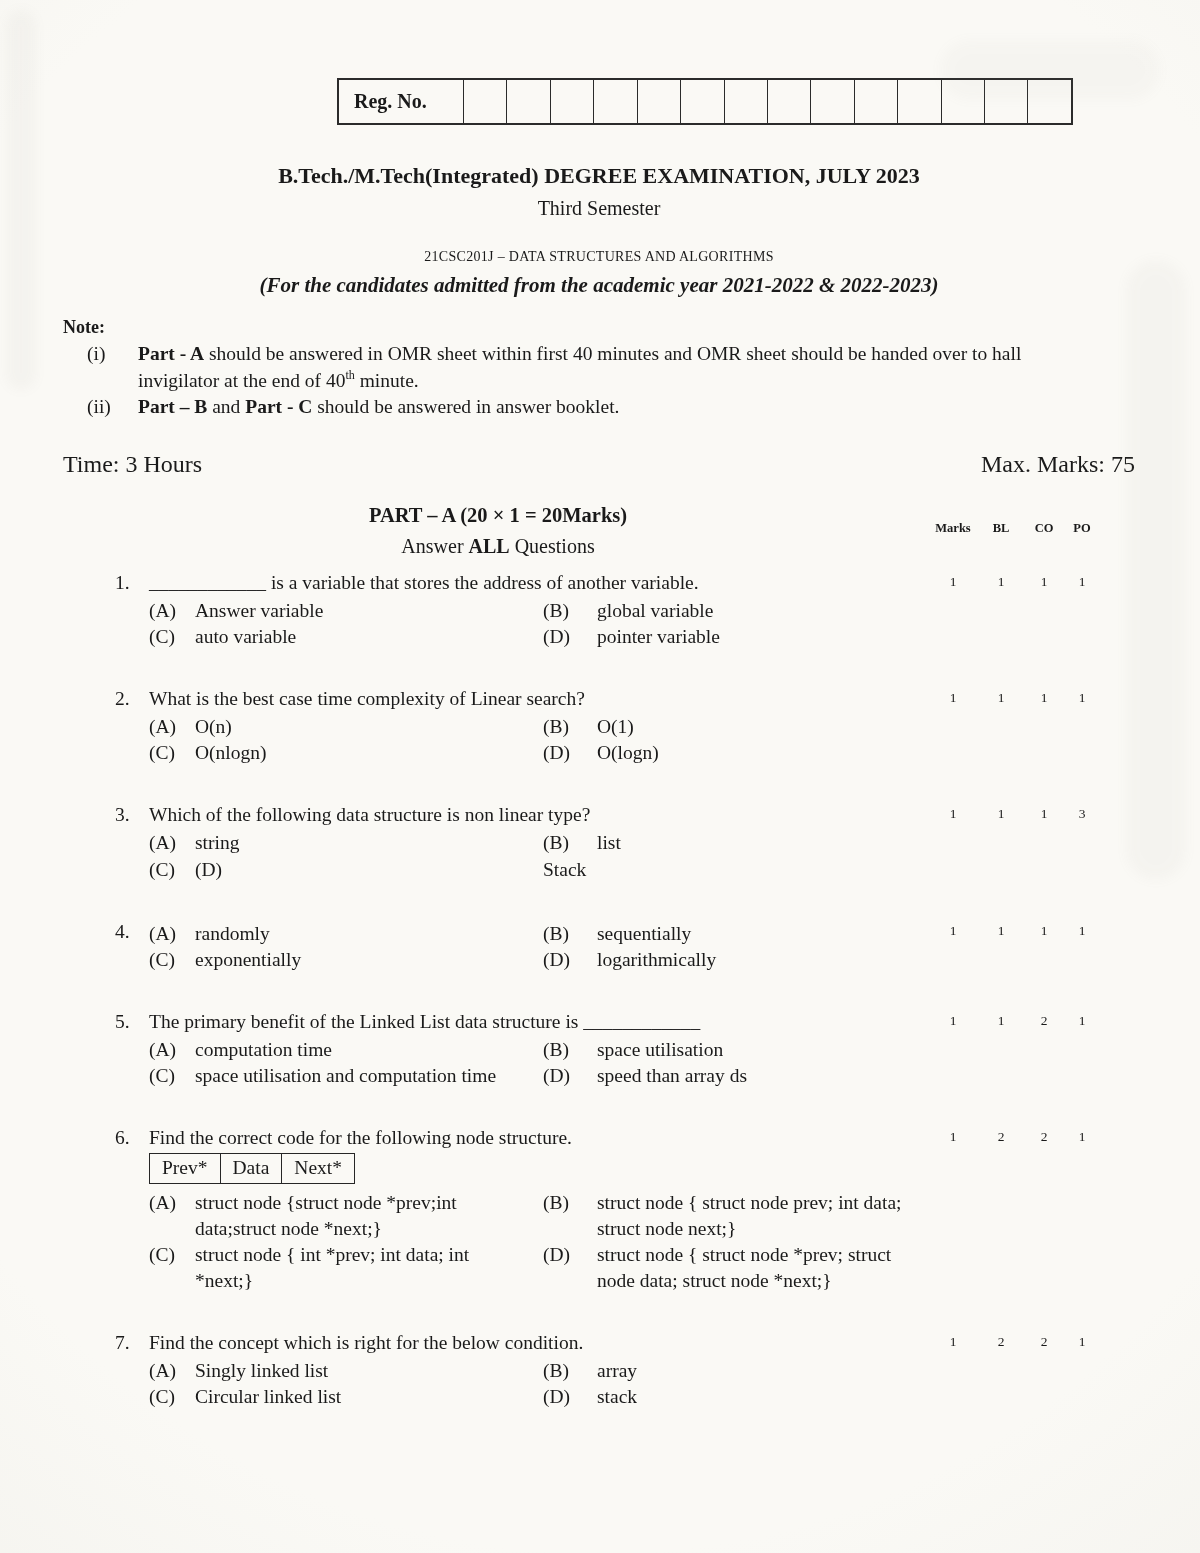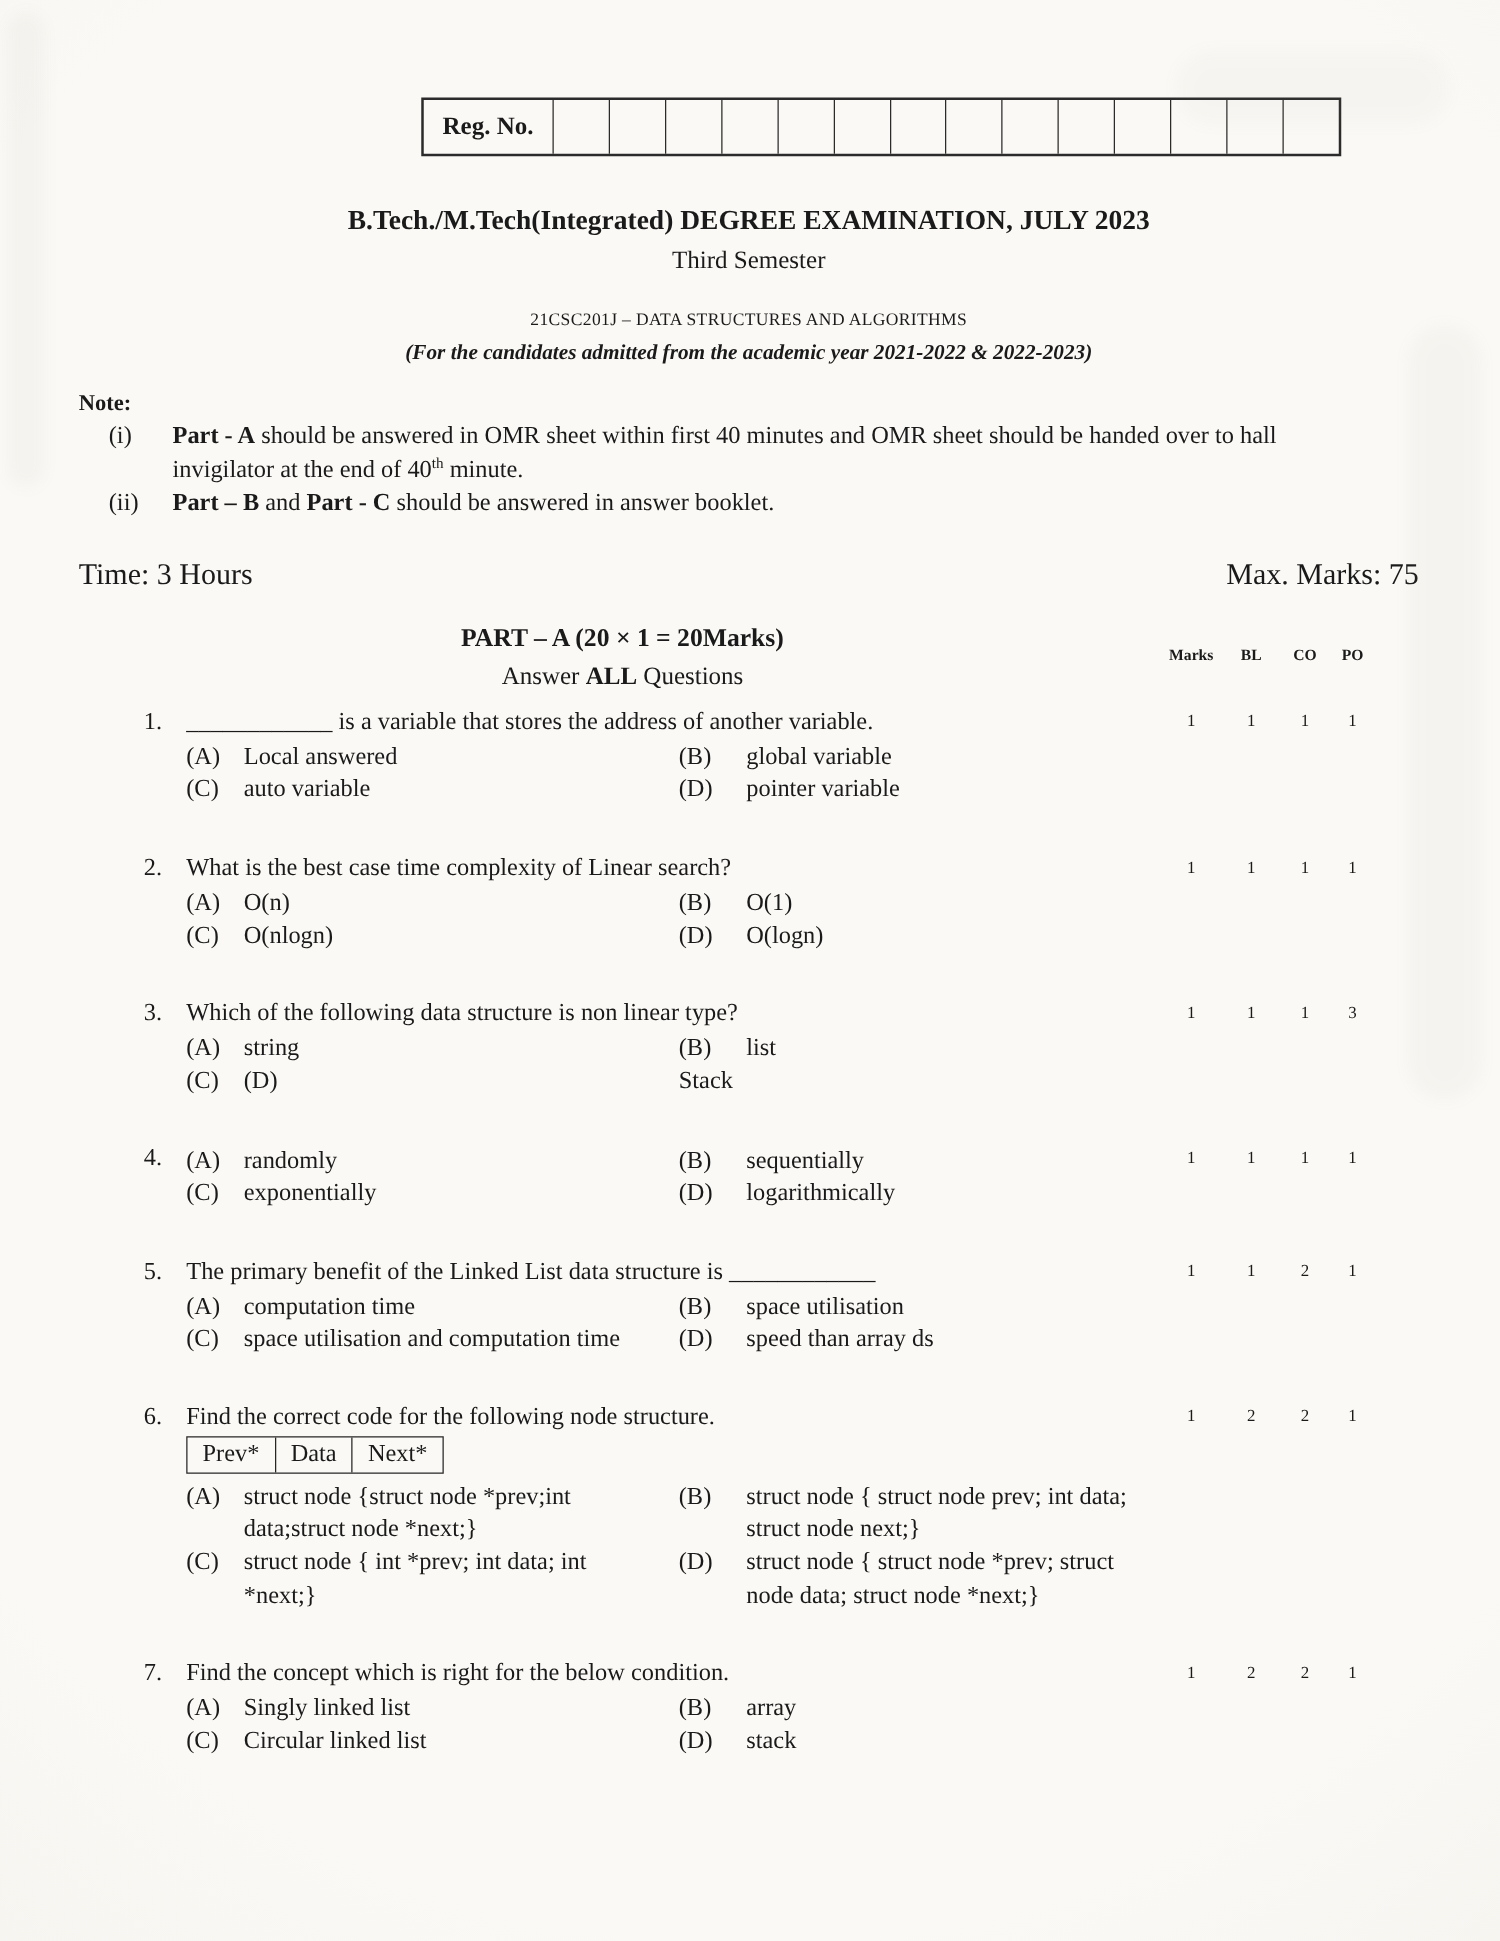--- a/index.html
+++ b/index.html
@@ -29,35 +29,35 @@
   
   .regbox {
     display: flex;
     width: 736px; height: 47px;
     margin-left: 274px;
     margin-bottom: 36px;
     border: 2px solid #2b2b2b;
     background: transparent;
   }
   .reg-label {
-    width: 104px; flex-shrink: 0;
+    width: 125px; flex-shrink: 0;
     display: flex; align-items: center;
     padding-left: 15px;
     font-weight: bold; font-size: 20px;
     border-right: 1px solid #2b2b2b;
   }
   .reg-cell { flex: 1; border-right: 1px solid #2b2b2b; }
   .reg-cell:last-child { border-right: none; }
 
   
   .center-block { text-align: center; }
   .exam-title { font-size: 22px; font-weight: bold; margin-bottom: 5px; }
   .semester { font-size: 20px; margin-bottom: 26px; }
   .course-title { font-size: 14px; margin-bottom: 4px; letter-spacing: 0.3px; }
-  .admitted { font-size: 17px; font-style: italic; font-weight: bold; margin-bottom: 16px; }
+  .admitted { font-size: 21px; font-style: italic; font-weight: bold; margin-bottom: 16px; }
 
   
   .note-label { font-weight: bold; font-size: 18px; }
   .notes-list { margin-top: 2px; }
   .note-item { display: flex; }
   .note-num { width: 75px; padding-left: 24px; flex-shrink: 0; }
   .note-text { flex: 1; padding-right: 30px; }
   sup { font-size: 0.62em; }
 
   
@@ -182,21 +182,21 @@
           <span class="q-mark">1</span>
           <span class="q-mark">1</span>
           <span class="q-mark">1</span>
         </div>
         <div class="q-head">
           <div class="q-num">1.</div>
           <div class="q-body">
             <div class="q-text">____________ is a variable that stores the address of another variable.</div>
             <div class="opts">
               <span class="opt-label">(A)</span>
-              <span class="opt-text">Local answered</span>
+              <span class="opt-text">Answer variable</span>
               <span class="opt-label">(B)</span>
               <span class="opt-text">global variable</span>
               <span class="opt-label">(C)</span>
               <span class="opt-text">auto variable</span>
               <span class="opt-label">(D)</span>
               <span class="opt-text">pointer variable</span>
             </div>
           </div>
         </div>
       </div>

